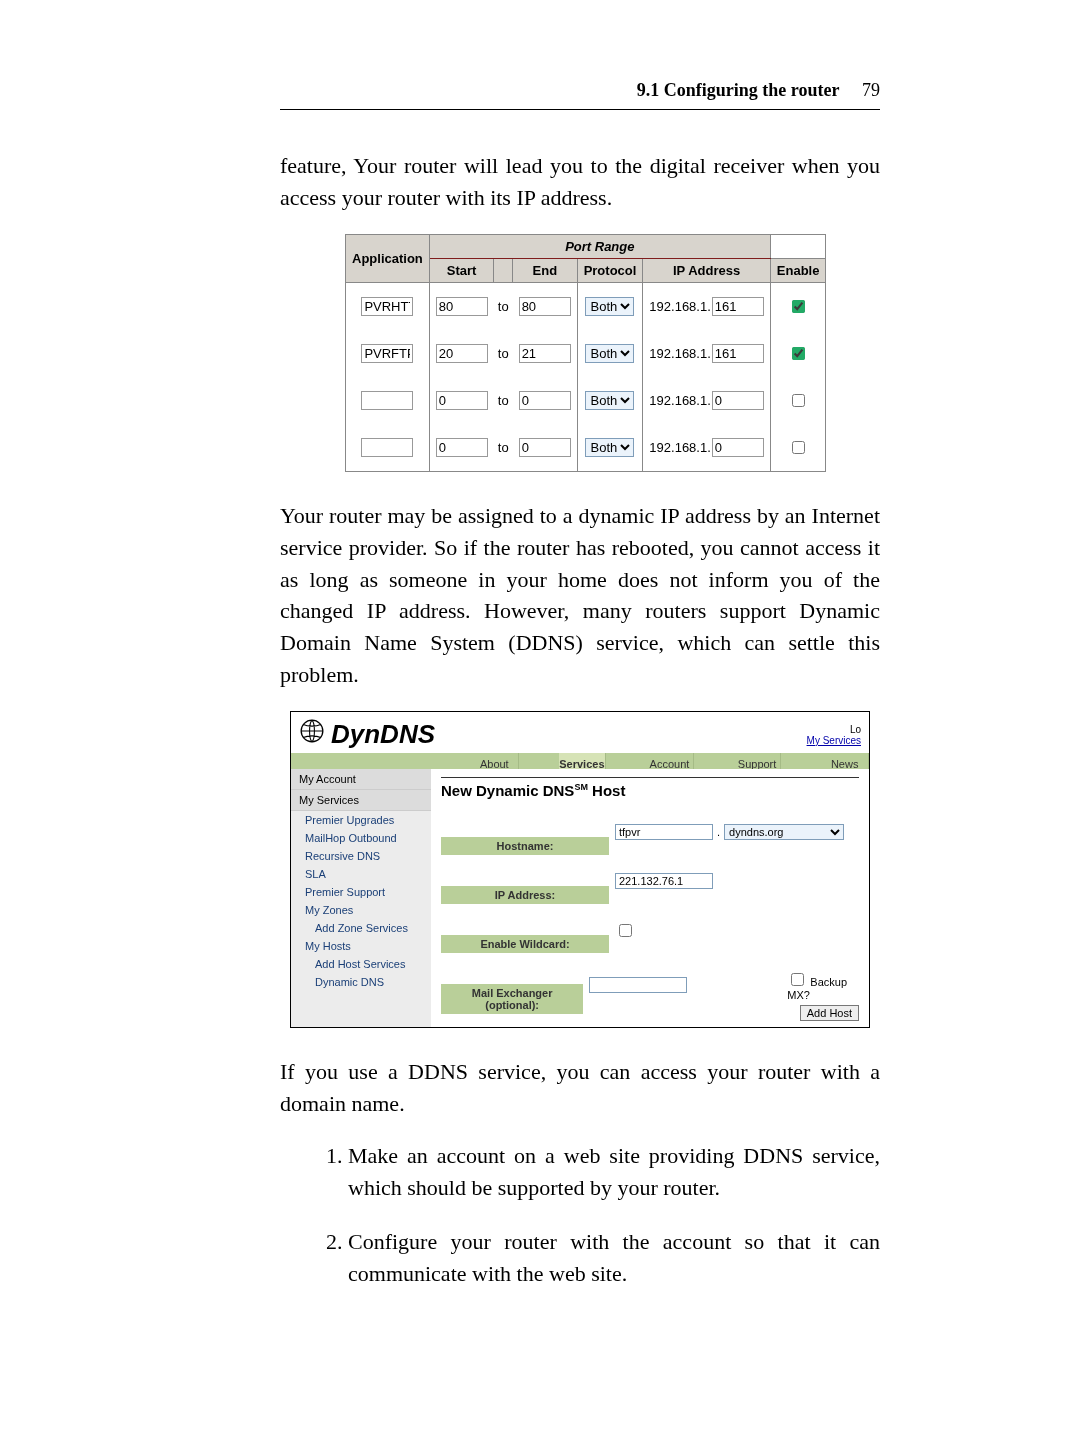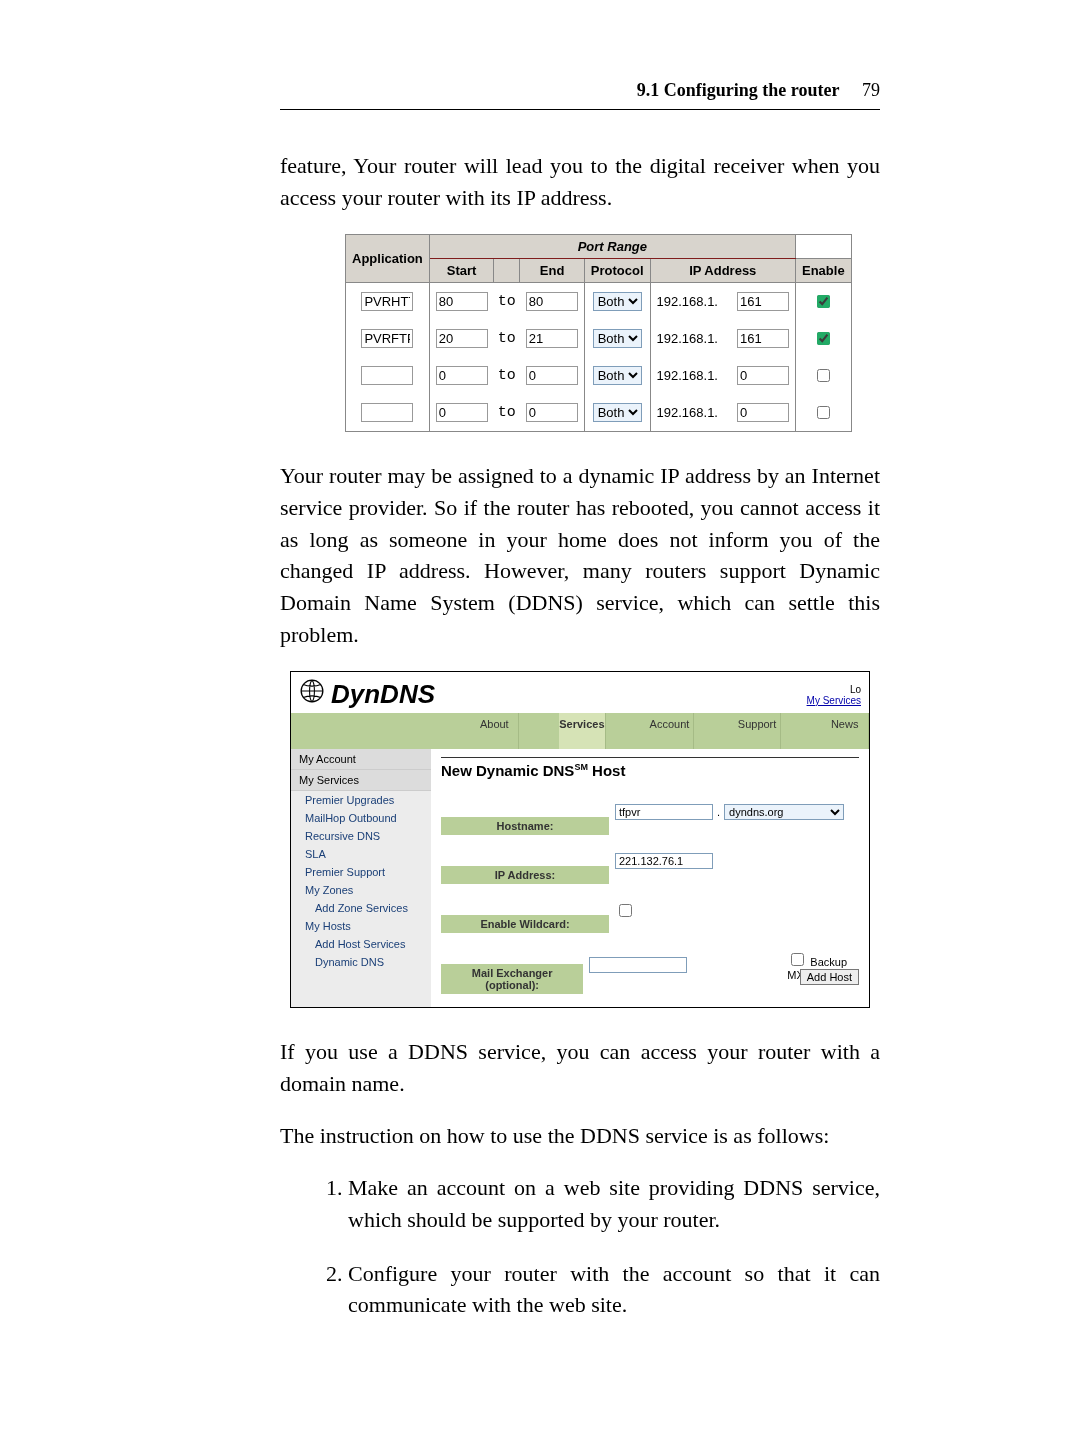--- a/index.html
+++ b/index.html
@@ -73,28 +73,28 @@
   }
   .port input[type="text"] {
     width: 46px;
     font-family: Tahoma, Arial, sans-serif;
     font-size: 13px;
     padding: 1px 2px;
     border: 1px solid #999;
     background: #fff;
   }
   .port .app-in { width: 58px; }
-  .port .to { font-size: 15px; padding: 10px 4px; font-family: Liberation Mono, monospace; }
+  .port .to { font-size: 13px; padding: 16px 4px; }
   .port select {
     font-family: Tahoma, Arial, sans-serif;
     font-size: 13px;
     border: 1px solid #7f9db9;
     background: #ebf3fb;
   }
-  .port .ipprefix { font-size: 13px; margin-right: 19px; }
+  .port .ipprefix { font-size: 13px; margin-right: 1px; }
   .port .ip-in { width: 30px; }
   .port input[type="checkbox"] { accent-color: #2a6; }
 
   
   .fig.dyn {
     width: 580px;
     border: 1px solid #000;
     font-family: Tahoma, Verdana, Arial, sans-serif;
     font-size: 11px;
     color: #000;
@@ -121,21 +121,21 @@
   }
   .dyn-logo svg { width: 26px; height: 26px; }
   .dyn-top-right {
     text-align: right;
     font-size: 10px;
   }
   .dyn-top-right a { color: #00a; text-decoration: underline; }
   .dyn-tabs {
     display: flex;
     background: #b9cf99;
-    height: 36px;
+    height: 16px;
     font-size: 11px;
     color: #333;
     gap: 40px;
   }
   .dyn-tabs .spacer { width: 140px; background: transparent; }
   .dyn-tabs .tab {
     flex: 1;
     text-align: center;
     line-height: 22px;
     border-right: 1px solid #a5bb86;
@@ -207,21 +207,21 @@
     font-family: Tahoma, Arial, sans-serif;
     font-size: 11px;
     border: 1px solid #7f9db9;
     background: #ebf3fb;
     width: 120px;
   }
   .dyn-form-row .bk-label { font-size: 11px; margin-left: 100px; }
   .dyn-addbtn {
     position: absolute;
     right: 10px;
-    bottom: 22px;
+    bottom: 6px;
     font-family: Tahoma, Arial, sans-serif;
     font-size: 11px;
     border: 1px solid #777;
     background: #eee;
     padding: 1px 6px;
   }
 </style>
 </head>
 <body>
 
@@ -363,19 +363,18 @@
             <span>Backup MX?</span>
           </span>
         </div>
 
         <button class="dyn-addbtn">Add Host</button>
       </div>
     </div>
   </div>
 
   <p class="body-text">If you use a DDNS service, you can access your router with a domain name.</p>
-  <p class="body-text">The instruction on how to use the DDNS service is as follows:</p>
 
   <ol class="body-list" id="steps-list">
       <li>Make an account on a web site providing DDNS service, which should be supported by your router.</li>
       <li>Configure your router with the account so that it can communicate with the web site.</li>
     </ol>
 </div>
 
 </body></html>

